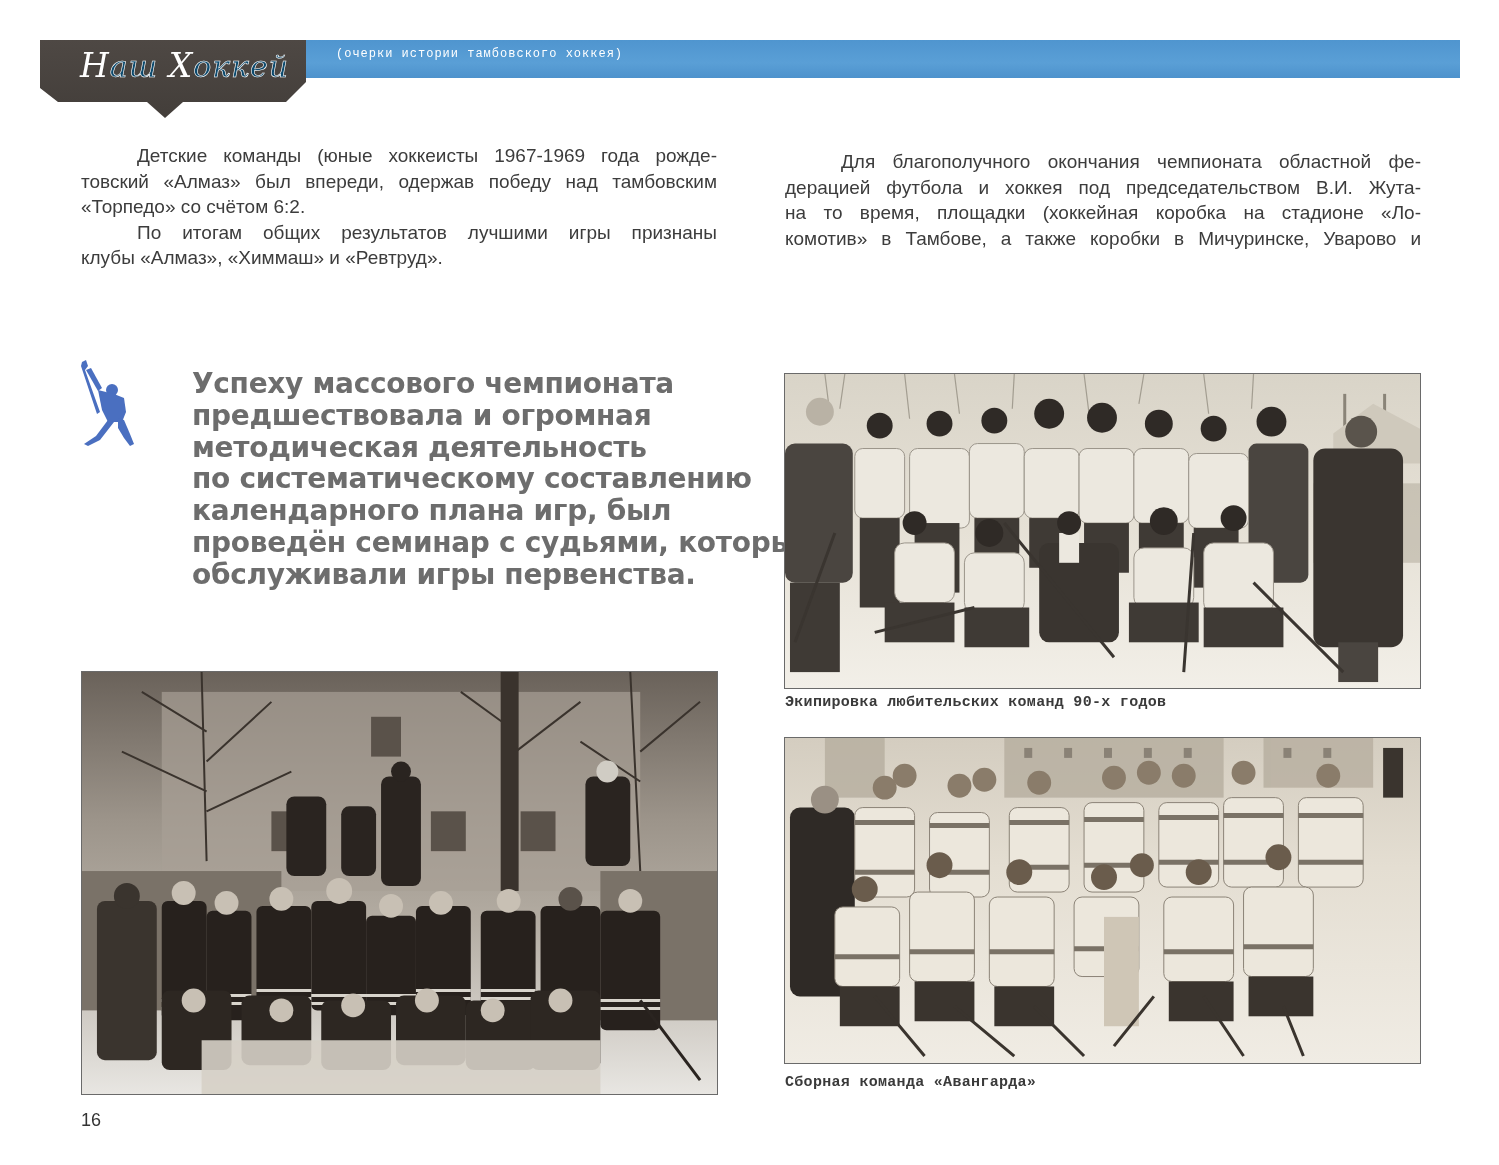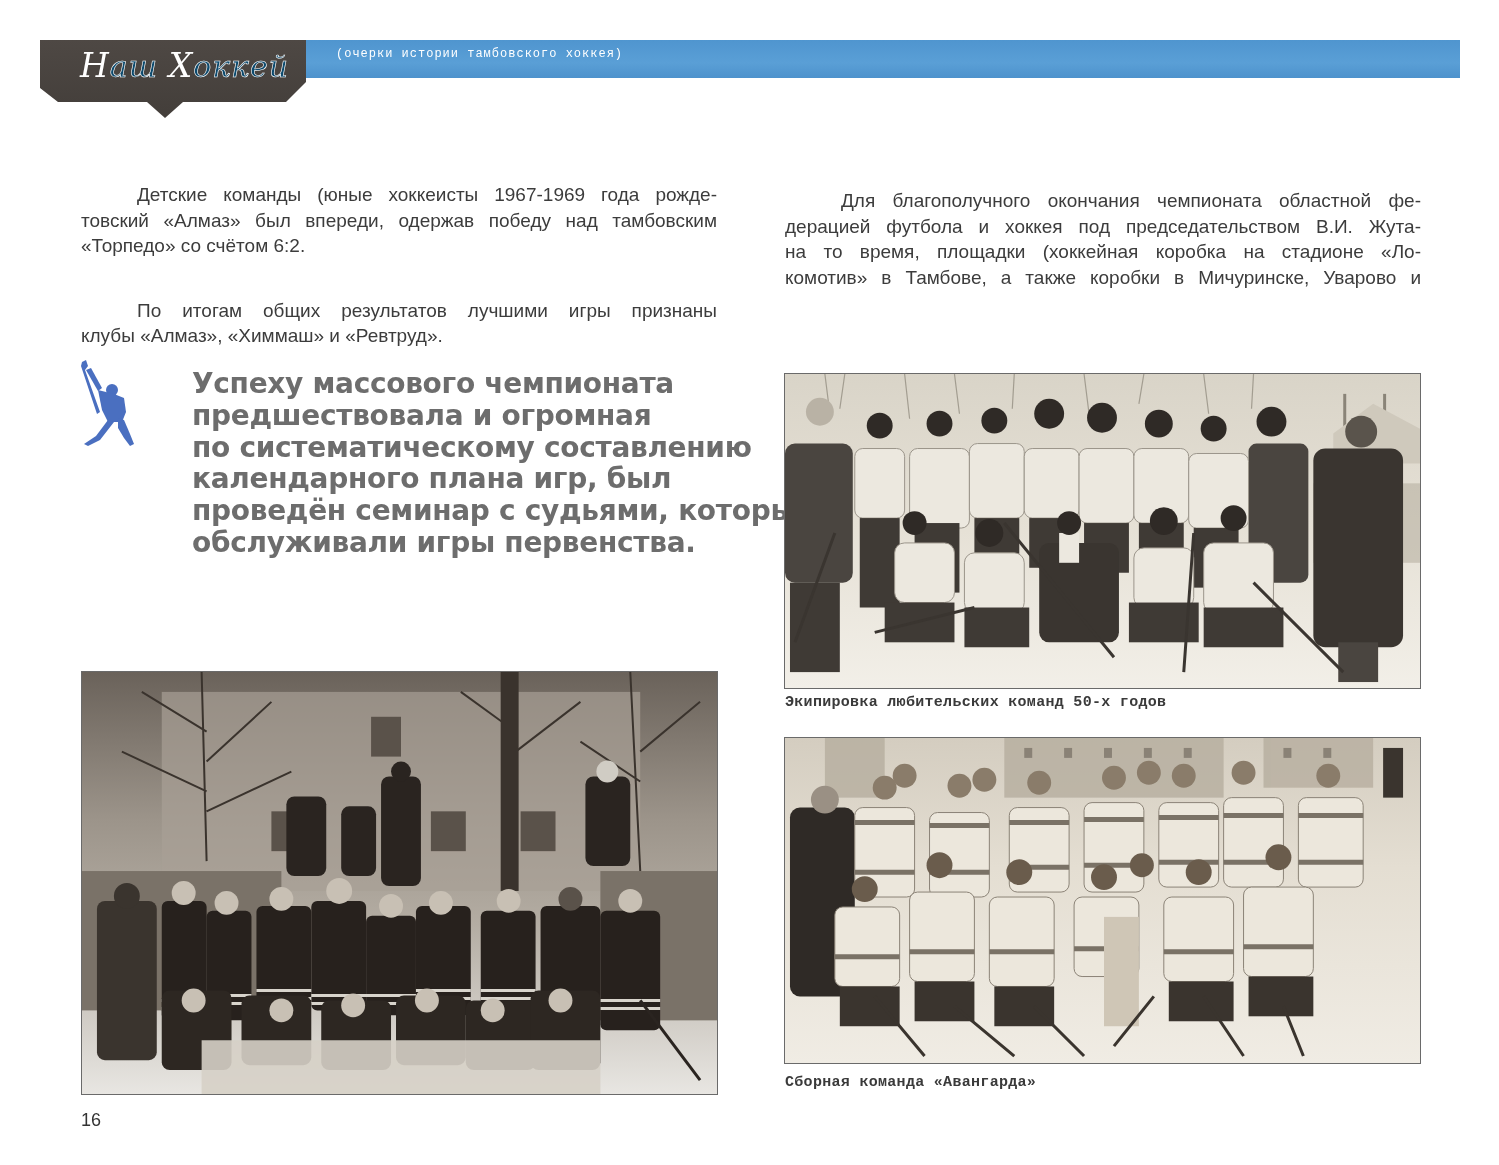--- a/index.html
+++ b/index.html
@@ -14,21 +14,21 @@
   .hdr-title .low { color: #0c4a6e; -webkit-text-stroke: 0.6px #ffffff; }
   .hdr-blue { position: absolute; left: 306px; top: 40px; width: 1154px; height: 38px; background: linear-gradient(180deg, #4f95cf 0%, #5a9fd6 60%, #4d92cc 100%); }
   .hdr-sub { position: absolute; left: 336px; top: 47px; font-family: "Liberation Mono", "DejaVu Sans Mono", monospace; font-size: 12px; color: #ffffff; letter-spacing: 1px; }
 
   
   .para { position: absolute; font-family: "Liberation Sans Narrow", "Liberation Sans", sans-serif; font-size: 19px; line-height: 25.6px; color: #3c3c3c; text-align: justify; }
   .col-left { left: 81px; top: 143px; width: 636px; }
   .col-right { left: 785px; top: 149px; width: 636px; }
   .para .line { display: block; text-align: justify; text-align-last: justify; white-space: nowrap; }
   .para .line.last { text-align-last: left; }
-  .para .line.ind { padding-left: 56px; margin-top: 39px; }
+  .para .line.ind { padding-left: 56px; }
 
   
   .quote-icon { position: absolute; left: 78px; top: 360px; width: 62px; height: 88px; }
   .quote { position: absolute; left: 192px; top: 368px; width: 520px; font-family: "DejaVu Sans", sans-serif; font-weight: bold; font-size: 28px; line-height: 31.8px; color: #6d6d6d; letter-spacing: -0.3px; }
   .quote span { display: block; white-space: nowrap; }
 
   
   .photo { position: absolute; border: 1.5px solid #6a6a6a; overflow: hidden; }
   .photo svg { display: block; width: 100%; height: 100%; }
   .photo-1 { left: 784px; top: 373px; width: 637px; height: 316px; }
@@ -92,20 +92,21 @@
       <path d="M30,60 L36,62 L22,80 L10,86 L6,84 L18,76 Z"></path>
 
       <path d="M40,58 L46,60 L52,74 L56,84 L52,86 L46,78 L40,68 Z"></path>
     </g>
   </svg>
 </div>
 
 <div class="quote">
   <span>Успеху массового чемпионата</span>
   <span>предшествовала и огромная</span>
+  <span>методическая деятельность</span>
   <span>по систематическому составлению</span>
   <span>календарного плана игр, был</span>
   <span>проведён семинар с судьями, которые</span>
   <span>обслуживали игры первенства.</span>
 </div>
 
 <div class="photo photo-1">
   <svg viewBox="0 0 637 316" preserveAspectRatio="none">
     <defs>
       <linearGradient id="p1bg" x1="0" y1="0" x2="0" y2="1">
@@ -183,21 +184,21 @@
       <rect x="180" y="235" width="65" height="40"></rect>
       <rect x="345" y="230" width="70" height="40"></rect>
       <rect x="420" y="235" width="80" height="40"></rect>
     </g>
 
     <g stroke="#3a3530" stroke-width="3" fill="none">
       <path d="M50,160 L10,270 M220,150 L330,285 M410,160 L400,300 M470,210 L560,300 M90,260 L190,235"></path>
     </g>
   </svg>
 </div>
-<div class="caption cap-1">Экипировка любительских команд 50-х годов</div>
+<div class="caption cap-1">Экипировка любительских команд 90-х годов</div>
 
 <div class="photo photo-2">
   <svg viewBox="0 0 637 424" preserveAspectRatio="none">
     <defs>
       <linearGradient id="p2bg" x1="0" y1="0" x2="0" y2="1">
         <stop offset="0" stop-color="#6a625a"></stop>
         <stop offset="0.35" stop-color="#9c948a"></stop>
         <stop offset="0.6" stop-color="#b4ada3"></stop>
         <stop offset="1" stop-color="#e8e6e2"></stop>
       </linearGradient>

